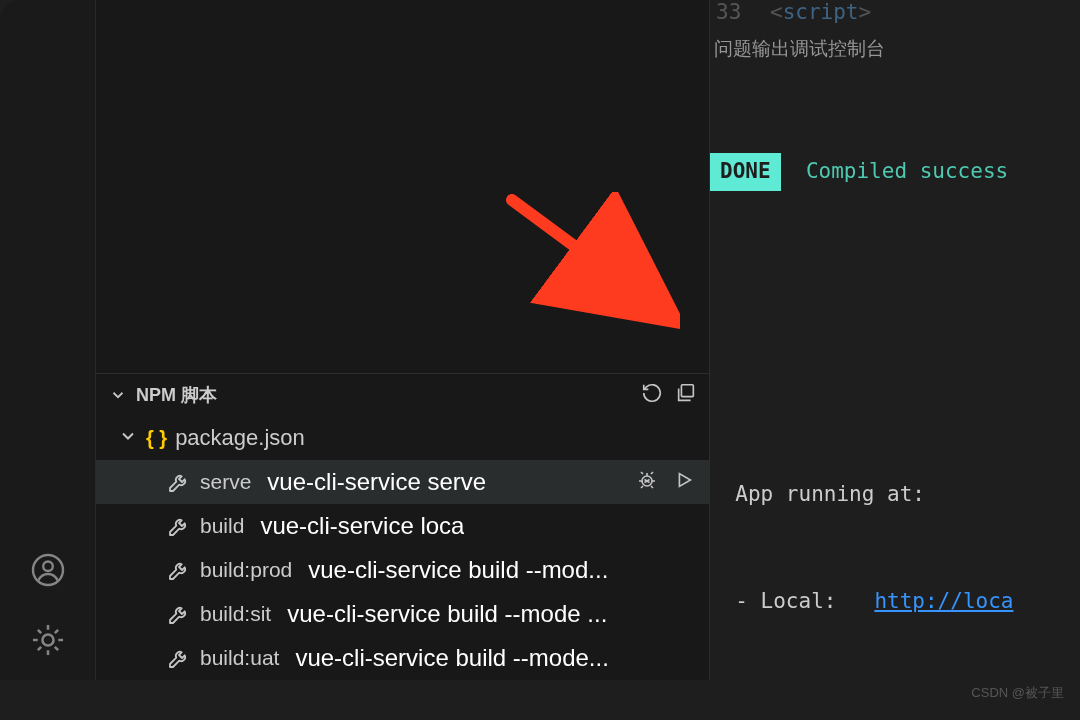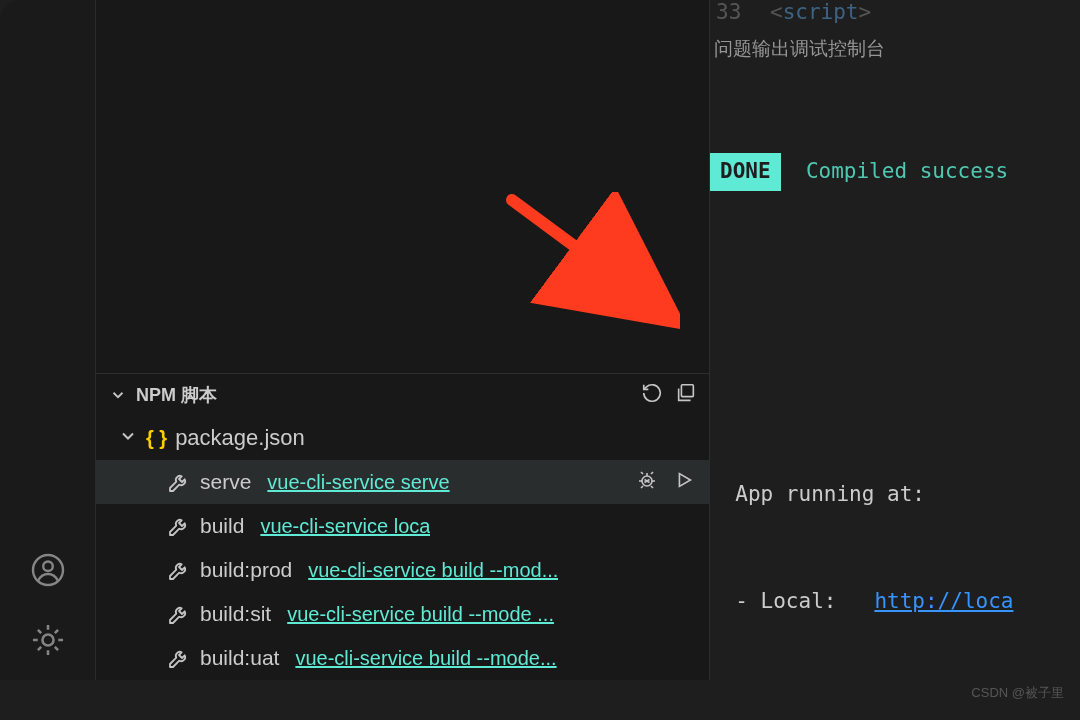--- a/index.html
+++ b/index.html
@@ -71,21 +71,21 @@
     padding: 4px 0 4px 18px;
     gap: 8px;
     height: 44px;
     font-size: 21px;
   }
   .tree-row.file { padding-left: 22px; color: #cccccc; }
   .tree-row.script { padding-left: 70px; color: #cccccc; cursor: pointer; }
   .tree-row.script.hovered { background: #2a2d2e; text-align: right; }
   .tree-row .icon { width: 26px; height: 26px; display:flex;align-items:center;justify-content:center; flex-shrink:0;}
   .script-name { color: #cccccc; font-size: 21px; font-weight: 500; }
-  .script-cmd { color: #5eead4; font-size: 20px; margin-left: 8px; overflow: hidden; text-overflow: ellipsis; white-space: nowrap; text-decoration: underline; }
+  .script-cmd { color: #ffffff; font-size: 24px; margin-left: 8px; overflow: hidden; text-overflow: ellipsis; white-space: nowrap; }
   .row-actions {
     margin-left: auto;
     padding-right: 14px;
     display: flex;
     gap: 14px;
     align-items: center;
     color: #c5c5c5;
   }
   .json-braces { color: #ffcc00; font-size: 20px; font-weight: 600; }
 

